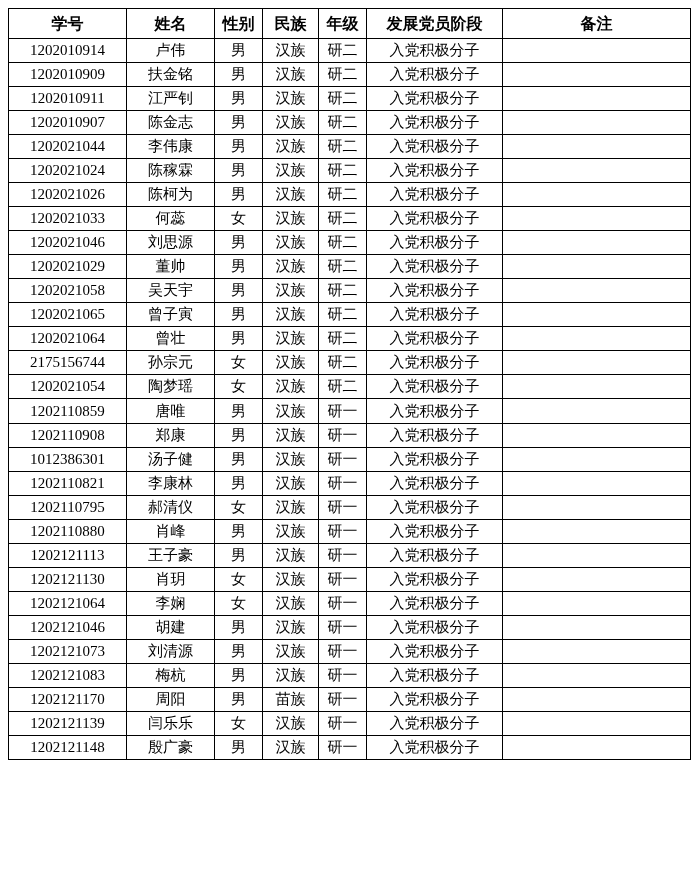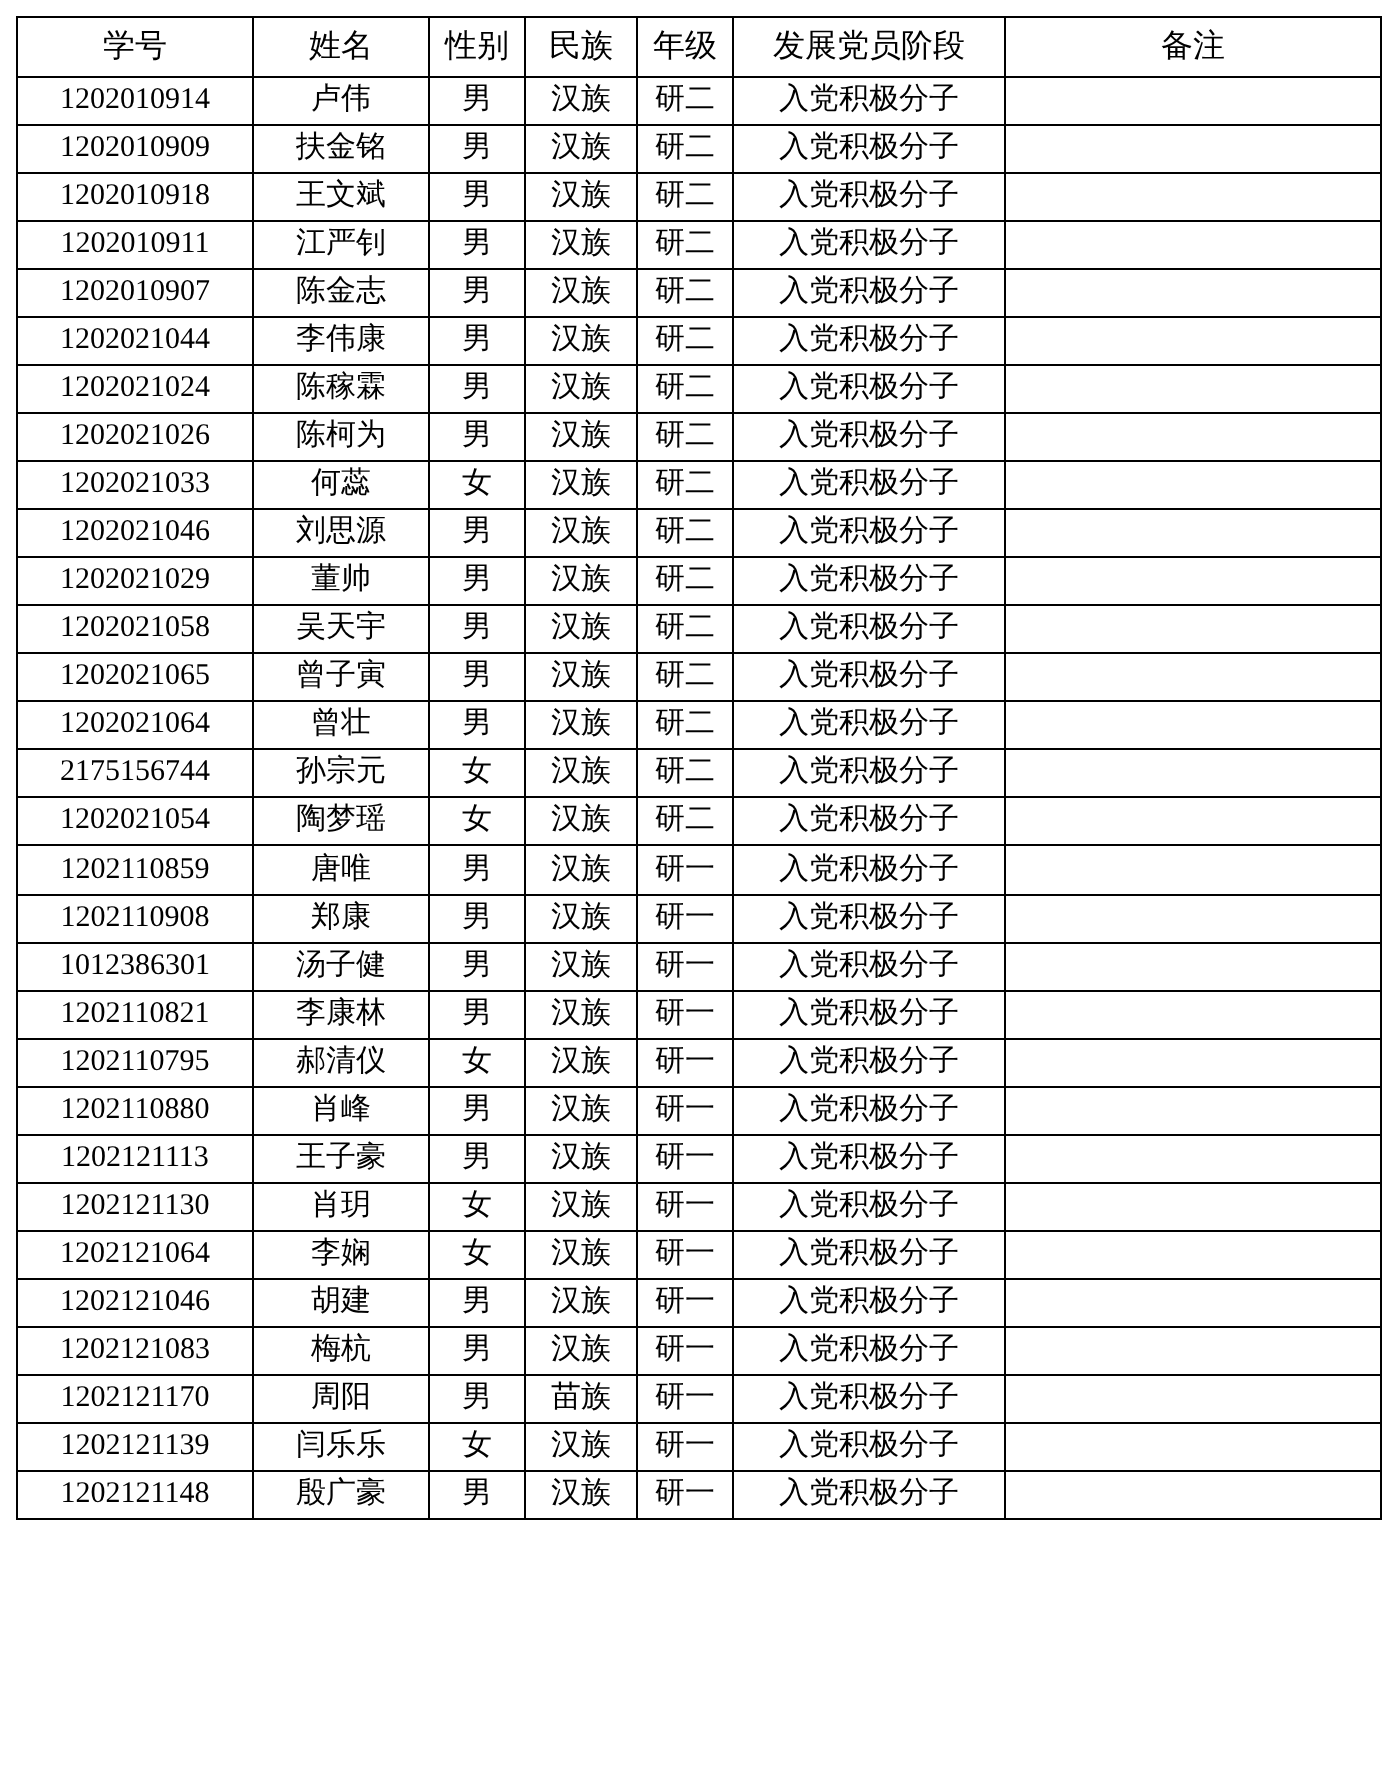--- a/index.html
+++ b/index.html
@@ -41,21 +41,21 @@
     text-align: center;
     vertical-align: middle;
     font-size: 15px;
     line-height: 1;
     padding: 0;
     height: 23px;
     white-space: nowrap;
     overflow: hidden;
   }
   table.roster thead th {
-    font-weight: normal;
+    font-weight: bold;
     font-size: 16px;
     height: 29px;
   }
   table.roster tbody tr.grade-gap td {
     height: 24px;
   }
   table.roster td.cell-note {
     text-align: left;
   }
 </style>
@@ -97,29 +97,20 @@
         <tr>
           <td>1202010909</td>
           <td>扶金铭</td>
           <td>男</td>
           <td>汉族</td>
           <td>研二</td>
           <td>入党积极分子</td>
           <td class="cell-note"></td>
         </tr>
         <tr>
-          <td>1202010918</td>
-          <td>王文斌</td>
-          <td>男</td>
-          <td>汉族</td>
-          <td>研二</td>
-          <td>入党积极分子</td>
-          <td class="cell-note"></td>
-        </tr>
-        <tr>
           <td>1202010911</td>
           <td>江严钊</td>
           <td>男</td>
           <td>汉族</td>
           <td>研二</td>
           <td>入党积极分子</td>
           <td class="cell-note"></td>
         </tr>
         <tr>
           <td>1202010907</td>
@@ -306,20 +297,29 @@
           <td>李娴</td>
           <td>女</td>
           <td>汉族</td>
           <td>研一</td>
           <td>入党积极分子</td>
           <td class="cell-note"></td>
         </tr>
         <tr>
           <td>1202121046</td>
           <td>胡建</td>
+          <td>男</td>
+          <td>汉族</td>
+          <td>研一</td>
+          <td>入党积极分子</td>
+          <td class="cell-note"></td>
+        </tr>
+        <tr>
+          <td>1202121073</td>
+          <td>刘清源</td>
           <td>男</td>
           <td>汉族</td>
           <td>研一</td>
           <td>入党积极分子</td>
           <td class="cell-note"></td>
         </tr>
         <tr>
           <td>1202121083</td>
           <td>梅杭</td>
           <td>男</td>

